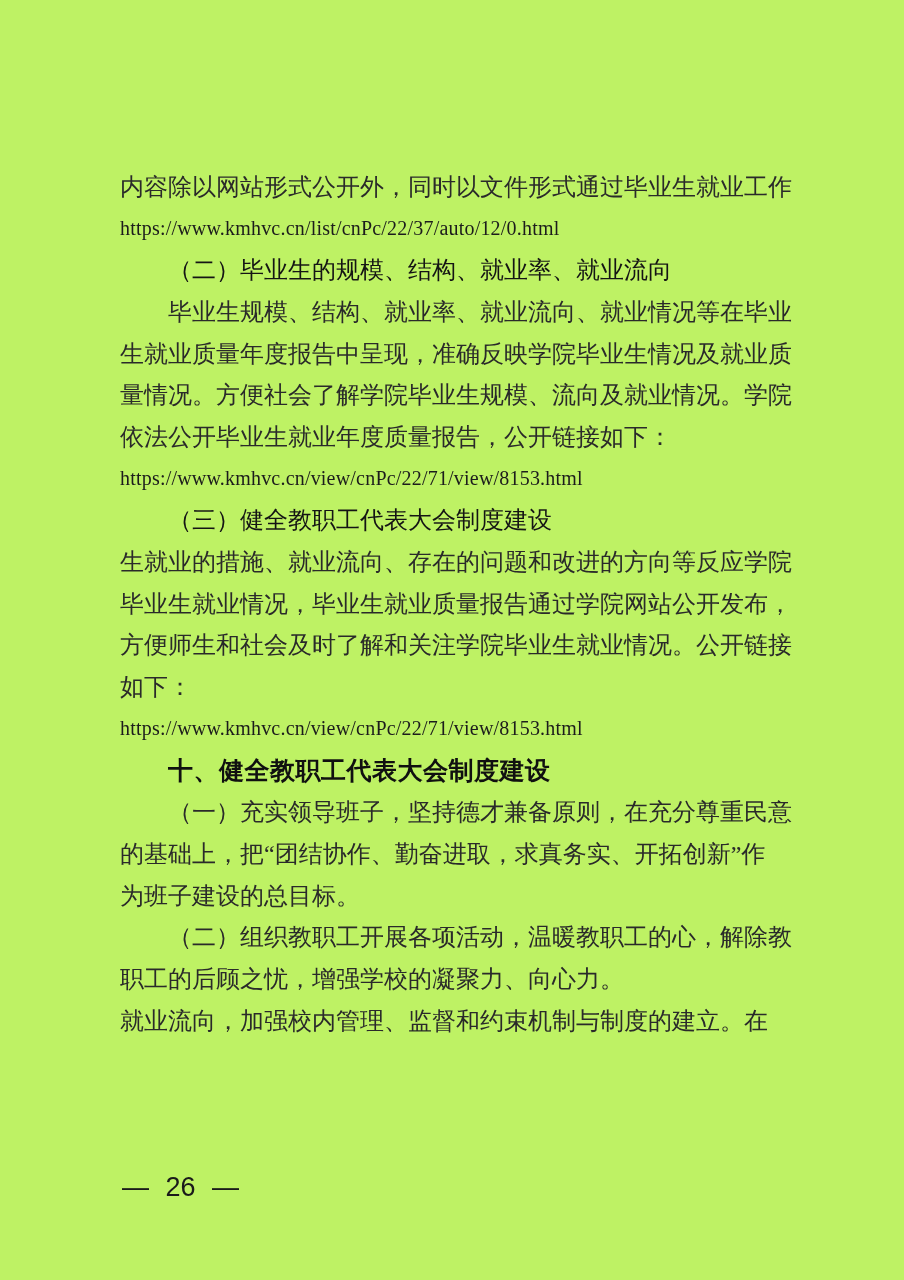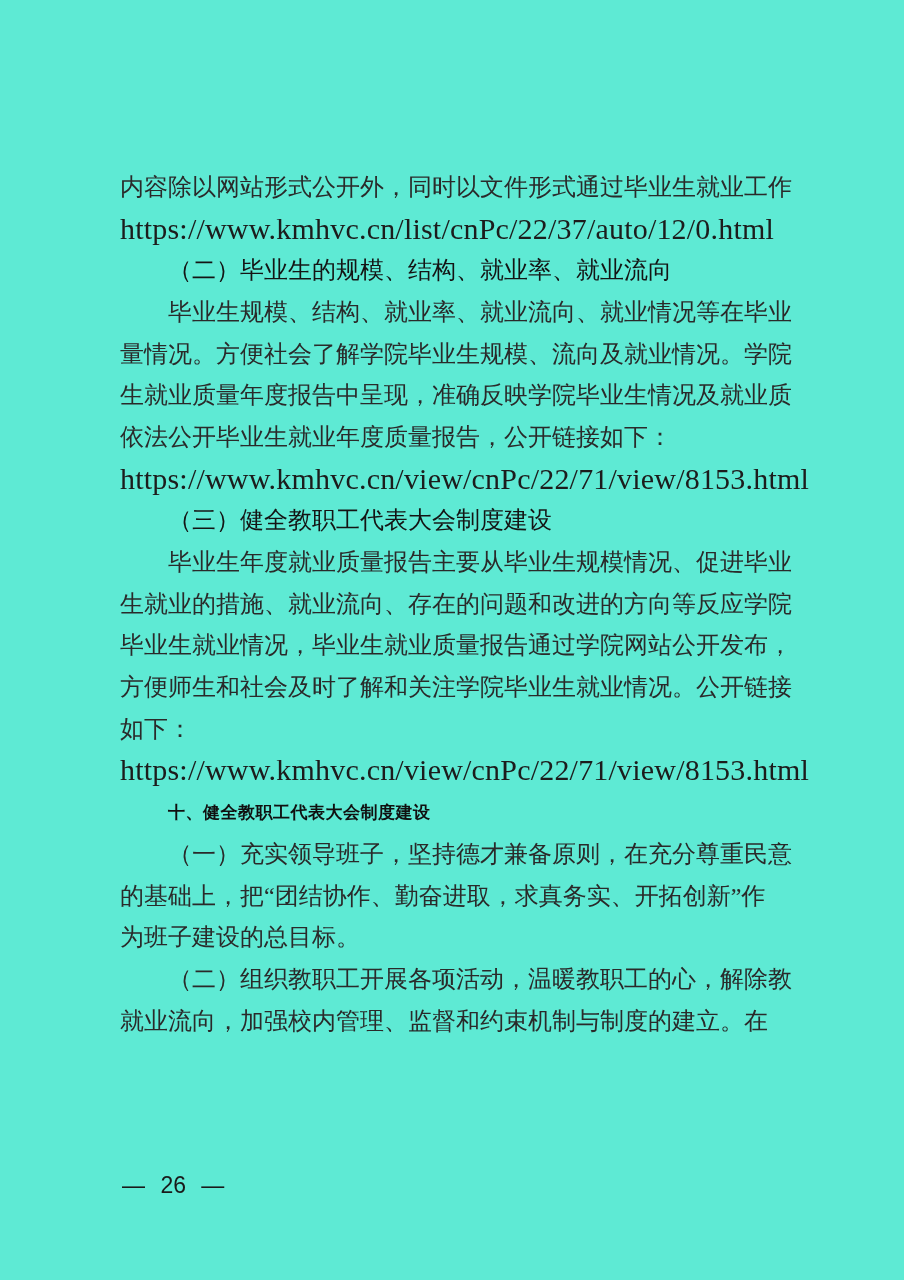--- a/index.html
+++ b/index.html
@@ -4,21 +4,21 @@
 <style>
   html, body {
     margin: 0;
     padding: 0;
     background: #e8e8e8;
   }
   .page {
     position: relative;
     width: 904px;
     height: 1280px;
-    background: #5eead4;
+    background: #bef264;
     overflow: hidden;
     font-family: "Liberation Serif", serif;
   }
   .content {
     position: absolute;
     left: 120px;
     top: 166px;
     width: 676px;
   }
   .line {
@@ -27,67 +27,67 @@
     align-items: center;
     white-space: nowrap;
     font-size: 24px;
     color: #2a2a2a;
     font-family: "Liberation Serif", serif;
   }
   .line.indent {
     padding-left: 48px;
   }
   .line.url {
-    font-size: 30px;
+    font-size: 20px;
     color: #1c1c1c;
     letter-spacing: 0.2px;
   }
   .line.subheading {
     font-weight: 400;
     color: #141414;
   }
   .line.section-heading {
     font-family: "Liberation Sans", sans-serif;
     font-weight: 700;
-    font-size: 17px;
+    font-size: 25px;
     color: #101010;
     letter-spacing: 0.5px;
   }
   .page-number {
     position: absolute;
     left: 122px;
     top: 1172px;
     font-family: "Liberation Sans", sans-serif;
-    font-size: 23px;
+    font-size: 27px;
     color: #1a1a1a;
     word-spacing: 9px;
     white-space: nowrap;
   }
 </style>
 </head>
 <body>
 
 <div class="page">
   <div class="content">
     <div class="line">内容除以网站形式公开外，同时以文件形式通过毕业生就业工作</div>
     <div class="line url">https://www.kmhvc.cn/list/cnPc/22/37/auto/12/0.html</div>
     <div class="line subheading indent">（二）毕业生的规模、结构、就业率、就业流向</div>
     <div class="line indent">毕业生规模、结构、就业率、就业流向、就业情况等在毕业</div>
+    <div class="line">生就业质量年度报告中呈现，准确反映学院毕业生情况及就业质</div>
     <div class="line">量情况。方便社会了解学院毕业生规模、流向及就业情况。学院</div>
-    <div class="line">生就业质量年度报告中呈现，准确反映学院毕业生情况及就业质</div>
     <div class="line">依法公开毕业生就业年度质量报告，公开链接如下：</div>
     <div class="line url">https://www.kmhvc.cn/view/cnPc/22/71/view/8153.html</div>
     <div class="line subheading indent">（三）健全教职工代表大会制度建设</div>
-    <div class="line indent">毕业生年度就业质量报告主要从毕业生规模情况、促进毕业</div>
     <div class="line">生就业的措施、就业流向、存在的问题和改进的方向等反应学院</div>
     <div class="line">毕业生就业情况，毕业生就业质量报告通过学院网站公开发布，</div>
     <div class="line">方便师生和社会及时了解和关注学院毕业生就业情况。公开链接</div>
     <div class="line">如下：</div>
     <div class="line url">https://www.kmhvc.cn/view/cnPc/22/71/view/8153.html</div>
     <div class="line section-heading indent">十、健全教职工代表大会制度建设</div>
     <div class="line indent">（一）充实领导班子，坚持德才兼备原则，在充分尊重民意</div>
     <div class="line">的基础上，把“团结协作、勤奋进取，求真务实、开拓创新”作</div>
     <div class="line">为班子建设的总目标。</div>
     <div class="line indent">（二）组织教职工开展各项活动，温暖教职工的心，解除教</div>
+    <div class="line">职工的后顾之忧，增强学校的凝聚力、向心力。</div>
     <div class="line">就业流向，加强校内管理、监督和约束机制与制度的建立。在</div>
   </div>
   <div class="page-number">— 26 —</div>
 </div>
 
 </body></html>

